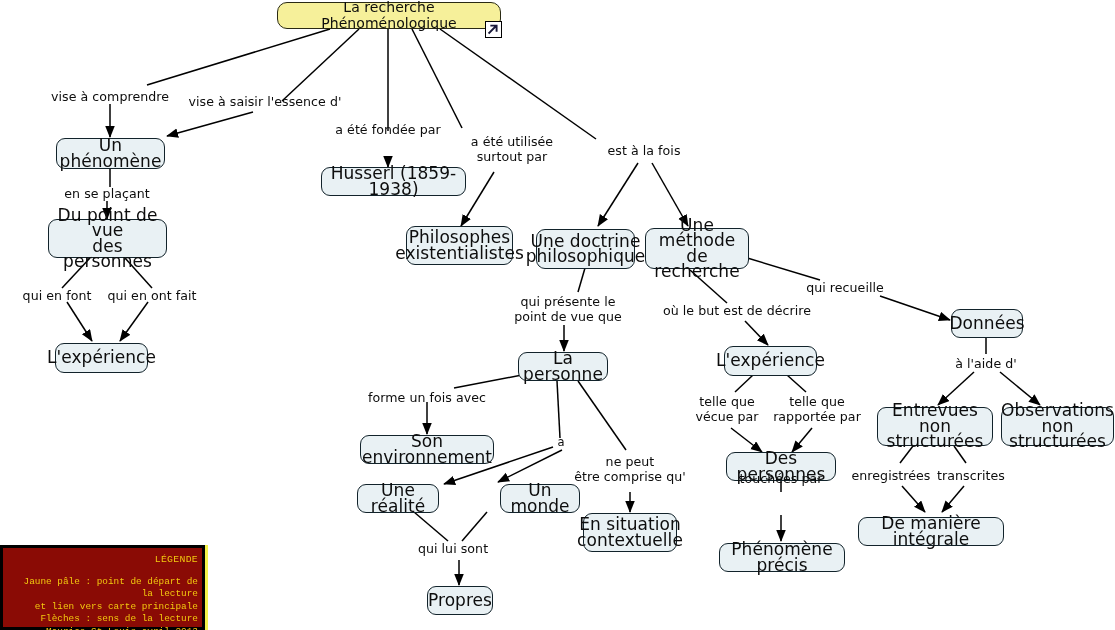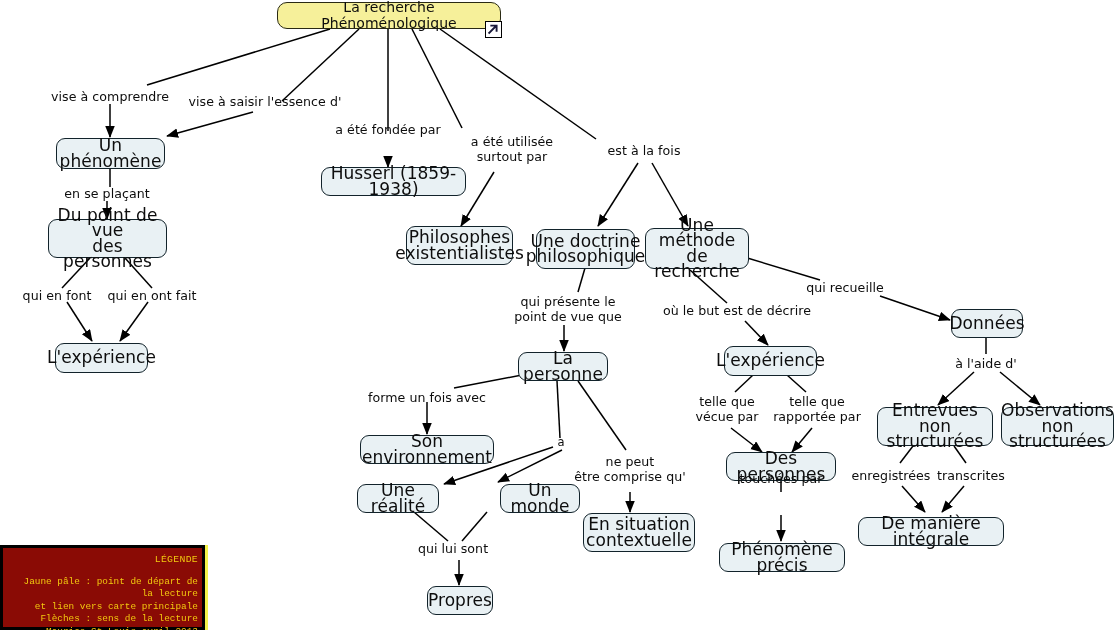--- a/index.html
+++ b/index.html
@@ -185,21 +185,21 @@
   <div class="node" style="left:518px;top:352px;width:90px;height:29px;">La personne</div>
 
   <div class="node" style="left:360px;top:435px;width:134px;height:29px;">Son environnement</div>
 
   <div class="node" style="left:357px;top:484px;width:82px;height:29px;">Une réalité</div>
 
   <div class="node" style="left:456px;top:484px;width:80px;height:29px;margin-left:44px;">Un monde</div>
 
   <div class="node" style="left:427px;top:586px;width:66px;height:29px;">Propres</div>
 
-  <div class="node" style="left:583px;top:513px;width:112px;height:39px;">En situation
+  <div class="node" style="left:583px;top:513px;width:94px;height:39px;">En situation
 contextuelle</div>
 
   <div class="node" style="left:724px;top:346px;width:93px;height:30px;">L'expérience</div>
 
   <div class="node" style="left:726px;top:452px;width:110px;height:29px;">Des personnes</div>
 
   <div class="node" style="left:719px;top:543px;width:126px;height:29px;">Phénomène précis</div>
 
   <div class="node" style="left:951px;top:309px;width:72px;height:29px;">Données</div>
 

